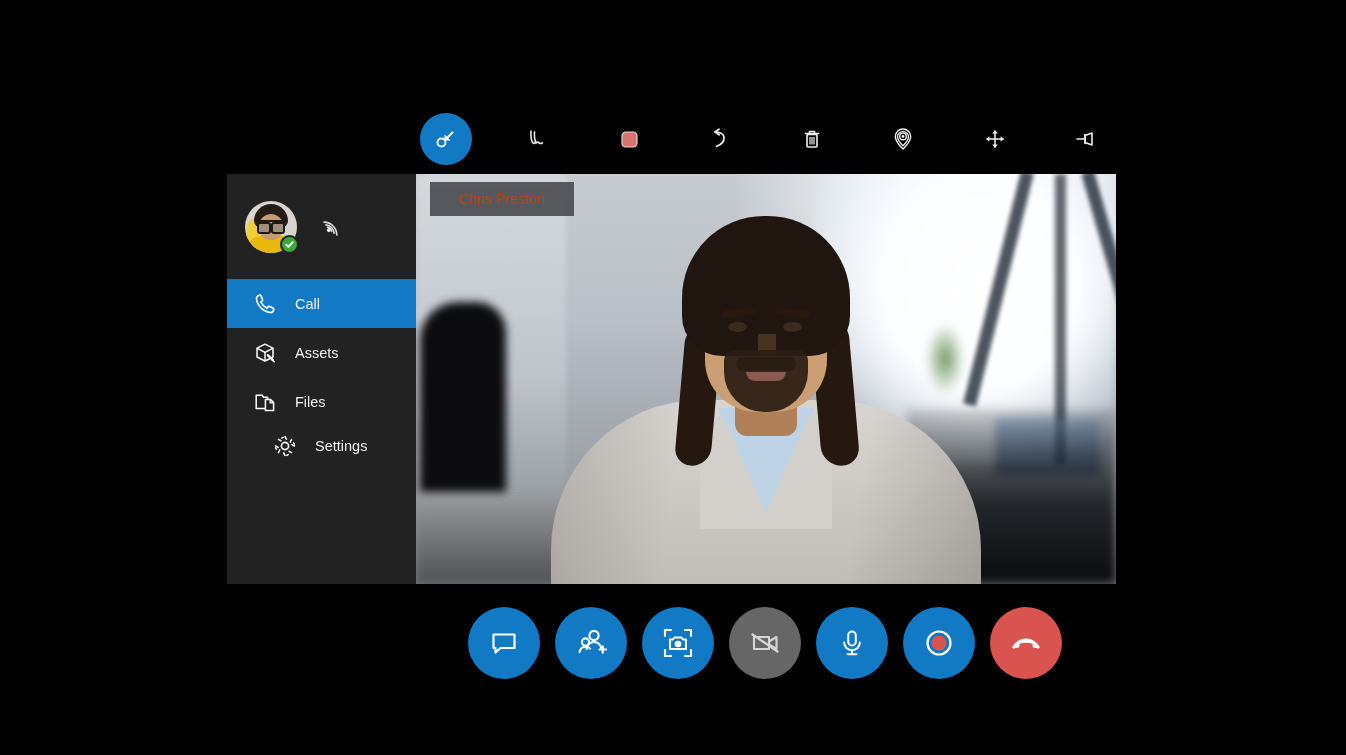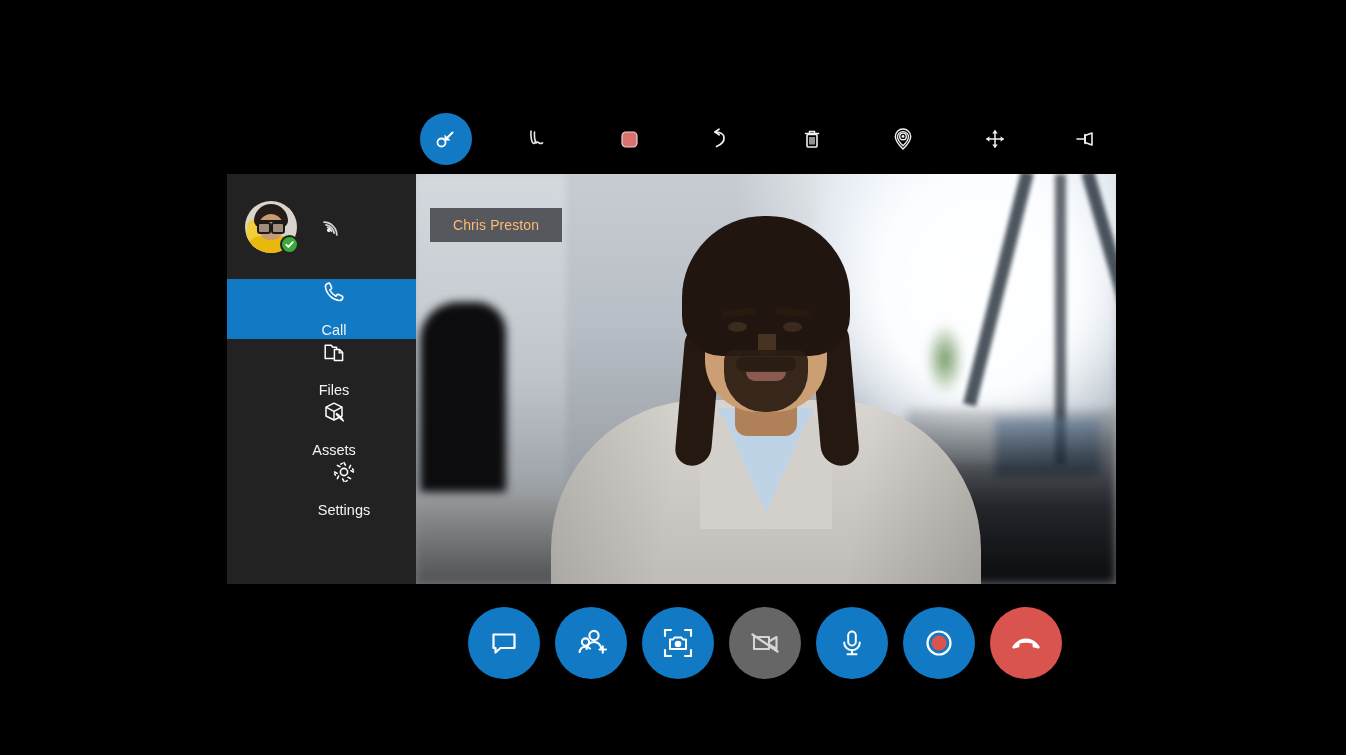--- a/index.html
+++ b/index.html
@@ -124,30 +124,29 @@
     border: 2px solid #222222;
     display: flex; align-items: center; justify-content: center;
   }
   .signal-icon { opacity: 0.92; }
 
   .nav {
     display: flex;
     flex-direction: column;
   }
   .nav-item {
-    height: 60px;
+    height: 49px;
     display: flex;
     align-items: center;
     gap: 17px;
     padding-left: 25px;
     color: #f2f2f2;
     font-size: 14.5px;
     cursor: pointer;
     user-select: none;
-    flex-direction: column;
   }
   .nav-item.active { background: #1279c4; }
   .nav-item .ico {
     width: 26px; height: 26px;
     display: flex; align-items: center; justify-content: center;
     flex: 0 0 26px;
   }
   .nav-spacer { flex: 1 1 auto; }
   .nav-bottom { padding-bottom: 10px; margin-left: 20px; }
 
@@ -330,25 +329,25 @@
   }
   .mouth {
     position: absolute; left: 50%; margin-left: -20px; bottom: 203px;
     width: 40px; height: 9px;
     background: #8a5a50;
     border-radius: 0 0 14px 14px;
   }
 
   .name-tag {
     position: absolute;
-    left: 14px; top: 34px;
+    left: 14px; top: 8px;
     background: rgba(68,71,75,0.88);
-    color: #fdba74;
+    color: #c2410c;
     font-size: 14px;
-    padding: 9px 23px;
+    padding: 9px 29px;
     letter-spacing: 0.1px;
   }
 
   
   .controls {
     position: absolute;
     left: 468px; top: 607px;
     width: 600px; height: 72px;
     display: flex;
     align-items: center;
@@ -477,39 +476,39 @@
             <svg width="24" height="24" viewBox="0 0 24 24">
               <path d="M6.2 3.2 C4.6 3.6 3.3 5.2 3.5 7 C4.2 13.6 10.4 19.8 17 20.5 C18.8 20.7 20.4 19.4 20.8 17.8 C21 17 20.6 16.2 19.9 15.9 L16.6 14.5 C15.9 14.2 15.1 14.5 14.7 15.1 L14 16.2 C11.4 14.9 9.1 12.6 7.8 10 L8.9 9.3 C9.5 8.9 9.8 8.1 9.5 7.4 L8.1 4.1 C7.8 3.4 7 3 6.2 3.2 Z" fill="none" stroke="#ffffff" stroke-width="1.6" stroke-linejoin="round"></path>
             </svg>
           </span>
           <span>Call</span>
         </div>
 
         <div class="nav-item">
           <span class="ico">
             <svg width="24" height="24" viewBox="0 0 24 24">
-              <path d="M3.2 5.2 H9.2 L10.8 7.2 H14.6 V18.6 H3.2 Z" fill="none" stroke="#ffffff" stroke-width="1.5" stroke-linejoin="round"></path>
-              <path d="M12.4 9.4 H17.4 L20.6 12.6 V20.4 H12.4 Z" fill="#222222" stroke="#ffffff" stroke-width="1.5" stroke-linejoin="round"></path>
-              <path d="M17.2 9.4 V12.8 H20.6" fill="none" stroke="#ffffff" stroke-width="1.3"></path>
-            </svg>
-          </span>
-          <span>Files</span>
-        </div>
-
-        <div class="nav-item">
-          <span class="ico">
-            <svg width="24" height="24" viewBox="0 0 24 24">
               <path d="M12 3.2 L20 7.2 L20 16 L12 20 L4 16 L4 7.2 Z" fill="none" stroke="#ffffff" stroke-width="1.5" stroke-linejoin="round"></path>
               <path d="M4 7.2 L12 11.4 L20 7.2" fill="none" stroke="#ffffff" stroke-width="1.4"></path>
               <path d="M12 11.4 L12 20" fill="none" stroke="#ffffff" stroke-width="1.4"></path>
               <path d="M14.8 14.2 L19.6 18.9" stroke="#ffffff" stroke-width="2.4" stroke-linecap="round"></path>
               <path d="M19.2 18.6 L21.2 20.8" stroke="#ffffff" stroke-width="1.6" stroke-linecap="round"></path>
             </svg>
           </span>
           <span>Assets</span>
+        </div>
+
+        <div class="nav-item">
+          <span class="ico">
+            <svg width="24" height="24" viewBox="0 0 24 24">
+              <path d="M3.2 5.2 H9.2 L10.8 7.2 H14.6 V18.6 H3.2 Z" fill="none" stroke="#ffffff" stroke-width="1.5" stroke-linejoin="round"></path>
+              <path d="M12.4 9.4 H17.4 L20.6 12.6 V20.4 H12.4 Z" fill="#222222" stroke="#ffffff" stroke-width="1.5" stroke-linejoin="round"></path>
+              <path d="M17.2 9.4 V12.8 H20.6" fill="none" stroke="#ffffff" stroke-width="1.3"></path>
+            </svg>
+          </span>
+          <span>Files</span>
         </div>
 
         <div class="nav-spacer"></div>
 
         <div class="nav-item nav-bottom">
           <span class="ico">
             <svg width="24" height="24" viewBox="0 0 24 24">
               <path d="M12 8.4 A3.6 3.6 0 1 0 12 15.6 A3.6 3.6 0 1 0 12 8.4 Z" fill="none" stroke="#ffffff" stroke-width="1.6"></path>
               <path d="M12 2.6 L13.4 5.1 M12 21.4 L10.6 18.9 M21.4 12 L18.9 10.6 M2.6 12 L5.1 13.4 M18.6 5.4 L17.3 8 M5.4 18.6 L6.7 16 M18.6 18.6 L16 17.3 M5.4 5.4 L8 6.7" stroke="#ffffff" stroke-width="1.6" stroke-linecap="round"></path>
               <path d="M8.8 4.2 L10.2 3.4 M15.2 20.6 L13.8 21.4 M20.6 8.8 L21.4 10.2 M3.4 15.2 L2.6 13.8" stroke="#ffffff" stroke-width="1.5" stroke-linecap="round"></path>

